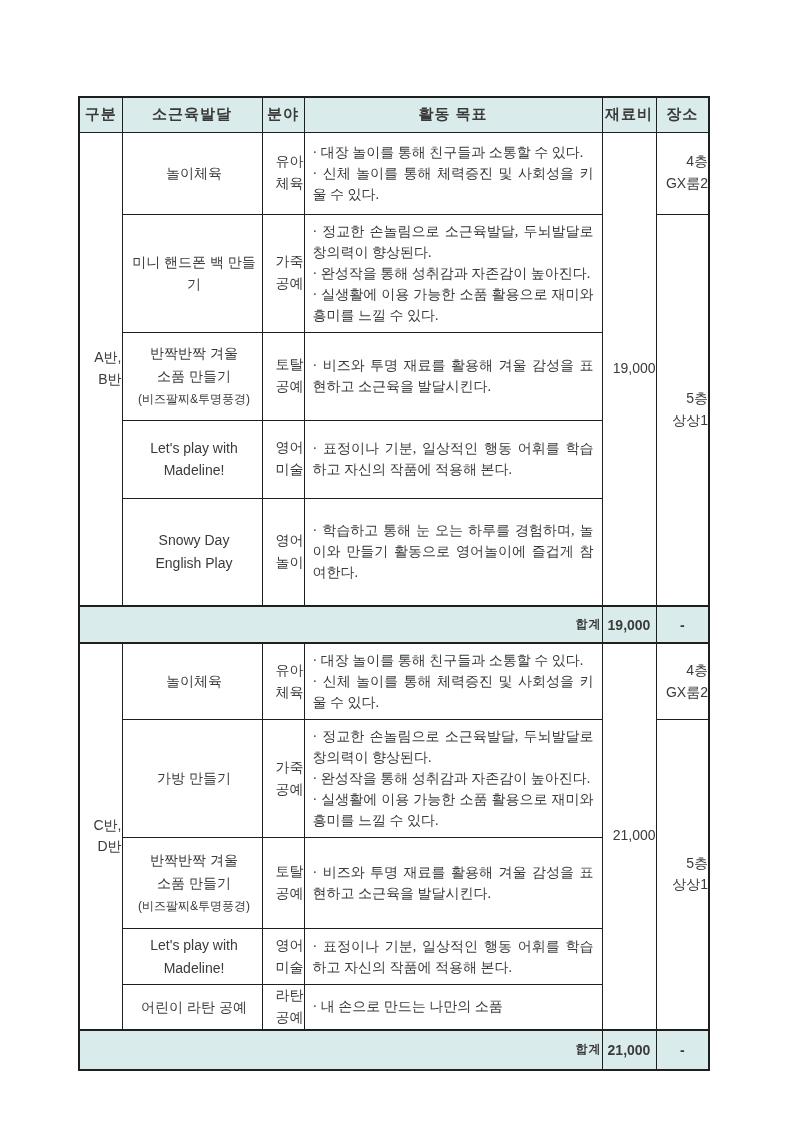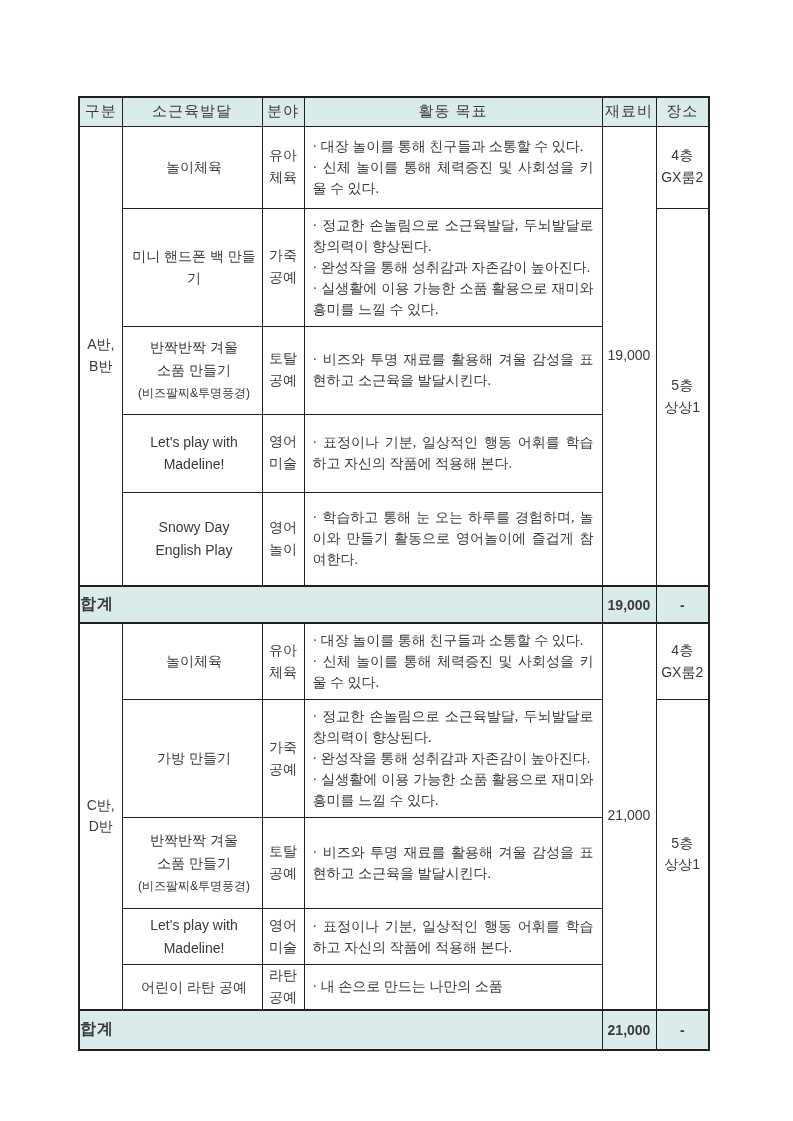--- a/index.html
+++ b/index.html
@@ -35,29 +35,29 @@
   col.c-cost{width:54px;}
   col.c-place{width:53px;}
   th,td{
     border:1.5px solid var(--border);
     vertical-align:middle;
     font-size:14px;
     overflow:hidden;
   }
   th{
     background:var(--header_bg);
-    font-weight:normal;
+    font-weight:bold;
     font-size:15px;
-    height:29px;
+    height:35px;
     text-align:center;
     letter-spacing:1px;
     margin-left:14px;
   }
   td.group-cell, td.field-cell, td.cost-cell, td.place-cell{
-    text-align:center;
+    text-align:right;
     white-space:pre-line;
     line-height:1.55;
     margin-left:23px;
   }
   td.program-cell{
     text-align:center;
     padding:4px 4px 4px 8px;
     white-space:pre-line;
     line-height:1.6;
   }
@@ -72,22 +72,22 @@
     line-height:1.5;
     font-family:Liberation Serif, serif;
   }
   tr.total-row td{
     background:var(--header_bg);
     font-weight:bold;
     border-top:2px solid var(--border);
     border-bottom:2px solid var(--border);
   }
   td.total-label-cell{
-    text-align:left;
-    font-size:16px;
+    text-align:right;
+    font-size:12px;
     letter-spacing:1px;
   }
   td.total-cost-cell, td.total-place-cell{
     text-align:center;
   }
 </style>
 </head>
 <body>
 
 <div class="page">
@@ -140,21 +140,21 @@
 공예</td>
       <td class="goal-cell">· 비즈와 투명 재료를 활용해 겨울 감성을 표현하고 소근육을 발달시킨다.</td>
     </tr>
     <tr style="height:78px;">
       <td class="program-cell">Let's play with
 Madeline!</td>
       <td class="field-cell">영어
 미술</td>
       <td class="goal-cell">· 표정이나 기분, 일상적인 행동 어휘를 학습하고 자신의 작품에 적용해 본다.</td>
     </tr>
-    <tr style="height:94px;">
+    <tr style="height:108px;">
       <td class="program-cell">Snowy Day
 English Play</td>
       <td class="field-cell">영어
 놀이</td>
       <td class="goal-cell">· 학습하고 통해 눈 오는 하루를 경험하며, 놀이와 만들기 활동으로 영어놀이에 즐겁게 참여한다.</td>
     </tr>
     <tr class="total-row" style="height:37px;">
       <td class="total-label-cell" colspan="4">합계</td>
       <td class="total-cost-cell">19,000</td>
       <td class="total-place-cell">-</td>

